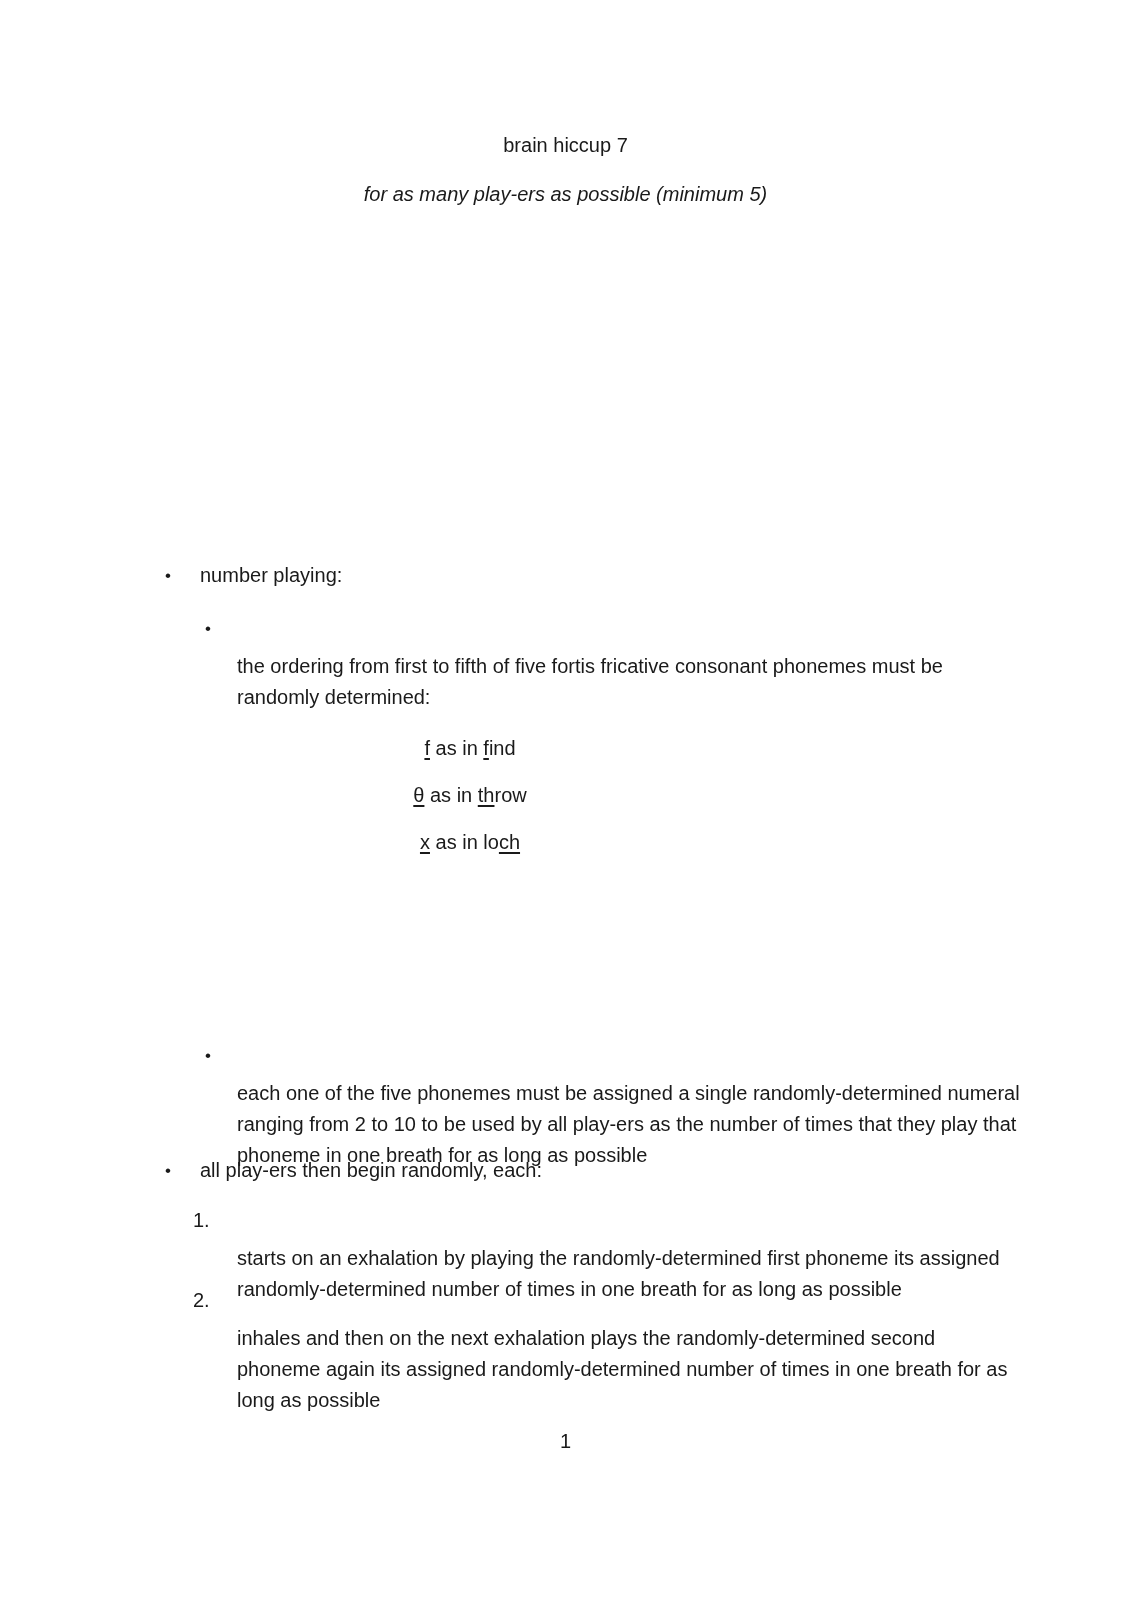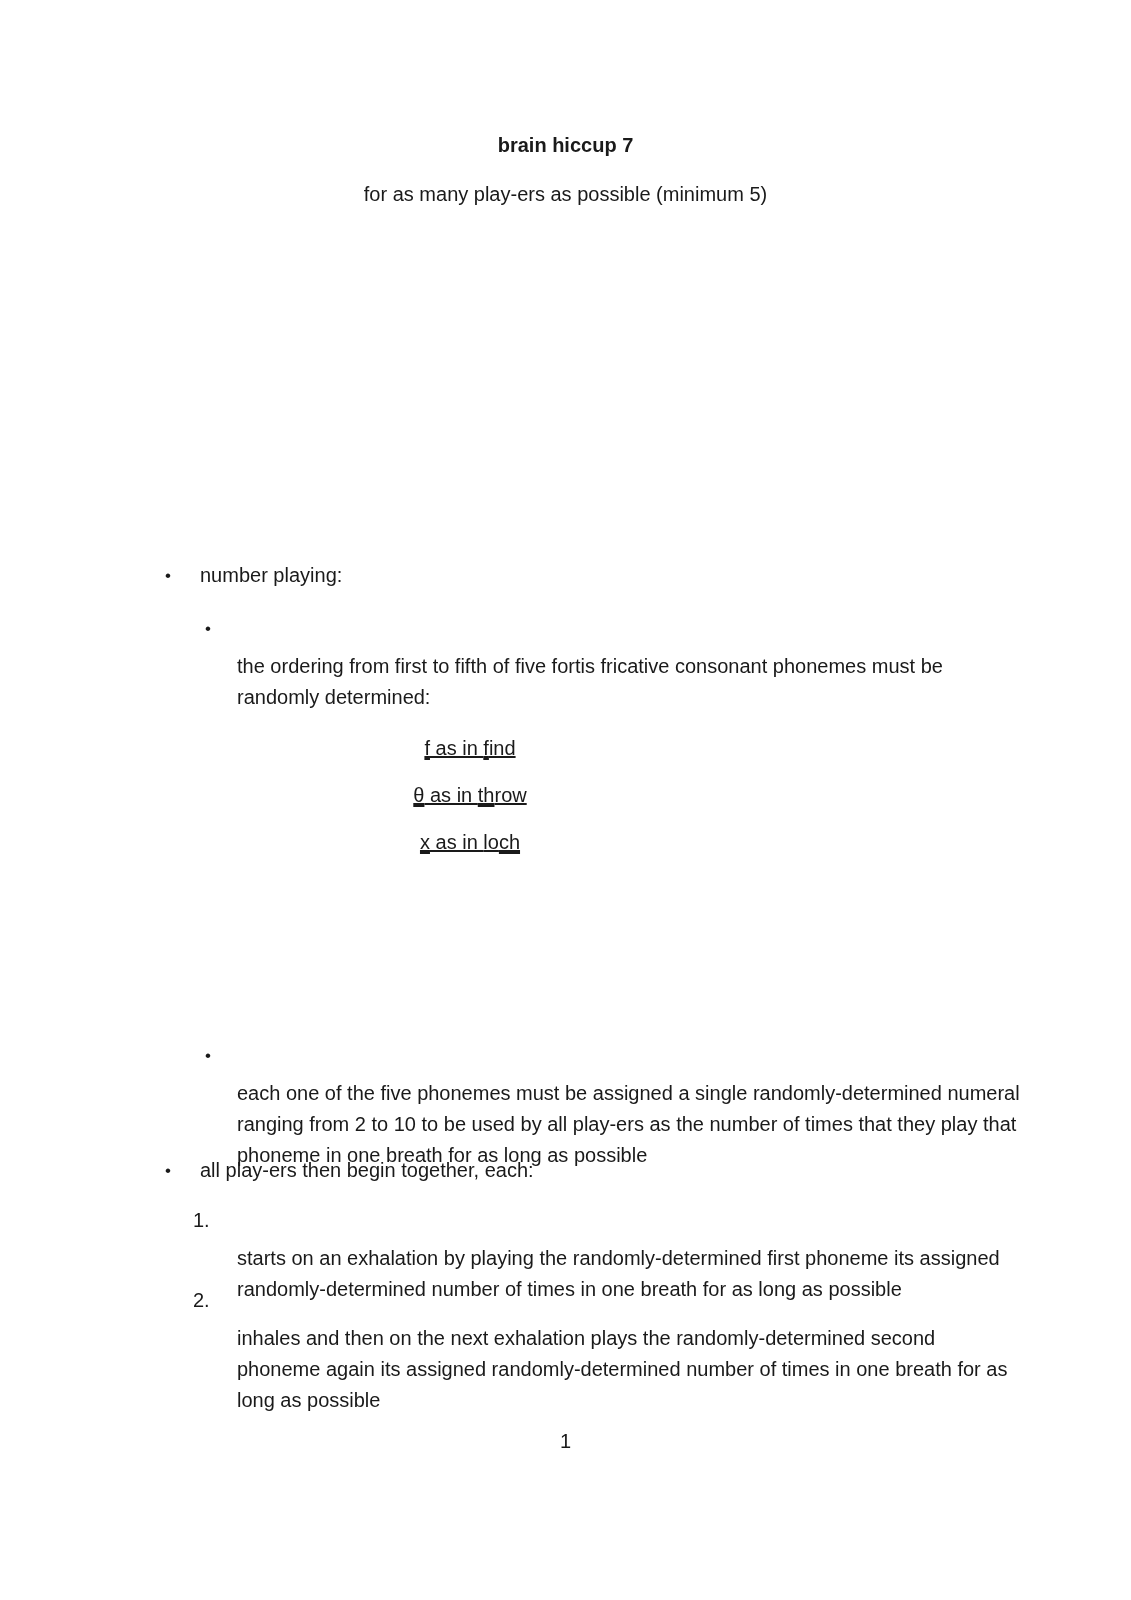--- a/index.html
+++ b/index.html
@@ -16,21 +16,21 @@
     font-size: 20px;
     color: #1a1a1a;
     overflow: hidden;
   }
   .abs { position: absolute; }
   .centered {
     left: 0;
     width: 1131px;
     text-align: center;
   }
-  .bold { font-weight: bold; }
+  .bold { font-weight: normal; }
   .row {
     position: absolute;
     display: flex;
     align-items: flex-start;
     line-height: 31px;
   }
   .marker-l1 {
     flex: 0 0 35px;
     width: 35px;
     font-size: 17px;
@@ -50,36 +50,35 @@
     white-space: pre-line;
     line-height: 31px;
     margin-top: 38px;
   }
   .phoneme-list {
     position: absolute;
     top: 737px;
     left: 0;
     width: 940px;
     text-align: center;
-    text-decoration: underline;
   }
   .ph-line {
     line-height: 23px;
     margin-bottom: 24px;
   }
   .u { text-decoration: underline; text-underline-offset: 3px; }
 </style>
 </head>
 <body>
 
 <div class="page">
 
   <div class="abs centered bold" style="top:134px;">brain hiccup 7</div>
 
-  <div class="abs centered" style="top:183px;">for as many play-ers as possible (minimum 5)</div>
+  <div class="abs centered" style="top:183px;font-style:italic;">for as many play-ers as possible (minimum 5)</div>
 
   <div class="row" style="top:560px; left:165px;">
       <span class="marker-l1">•</span>
       <span>number playing:</span>
     </div>
 
   <div class="row" style="top:613px; left:205px;">
       <span class="marker-l2">•</span>
       <span class="para">the ordering from first to fifth of five fortis fricative consonant phonemes must be
 randomly determined:</span>
@@ -93,21 +92,21 @@
 
   <div class="row" style="top:1040px; left:205px;">
       <span class="marker-l2">•</span>
       <span class="para">each one of the five phonemes must be assigned a single randomly-determined numeral
 ranging from 2 to 10 to be used by all play-ers as the number of times that they play that
 phoneme in one breath for as long as possible</span>
     </div>
 
   <div class="row" style="top:1155px; left:165px;">
       <span class="marker-l1">•</span>
-      <span>all play-ers then begin together, each:</span>
+      <span>all play-ers then begin randomly, each:</span>
     </div>
 
   <div class="row" style="top:1205px; left:193px;">
       <span class="marker-num">1.</span>
       <span class="para">starts on an exhalation by playing the randomly-determined first phoneme its assigned
 randomly-determined number of times in one breath for as long as possible</span>
     </div>
 
   <div class="row" style="top:1285px; left:193px;">
       <span class="marker-num">2.</span>

